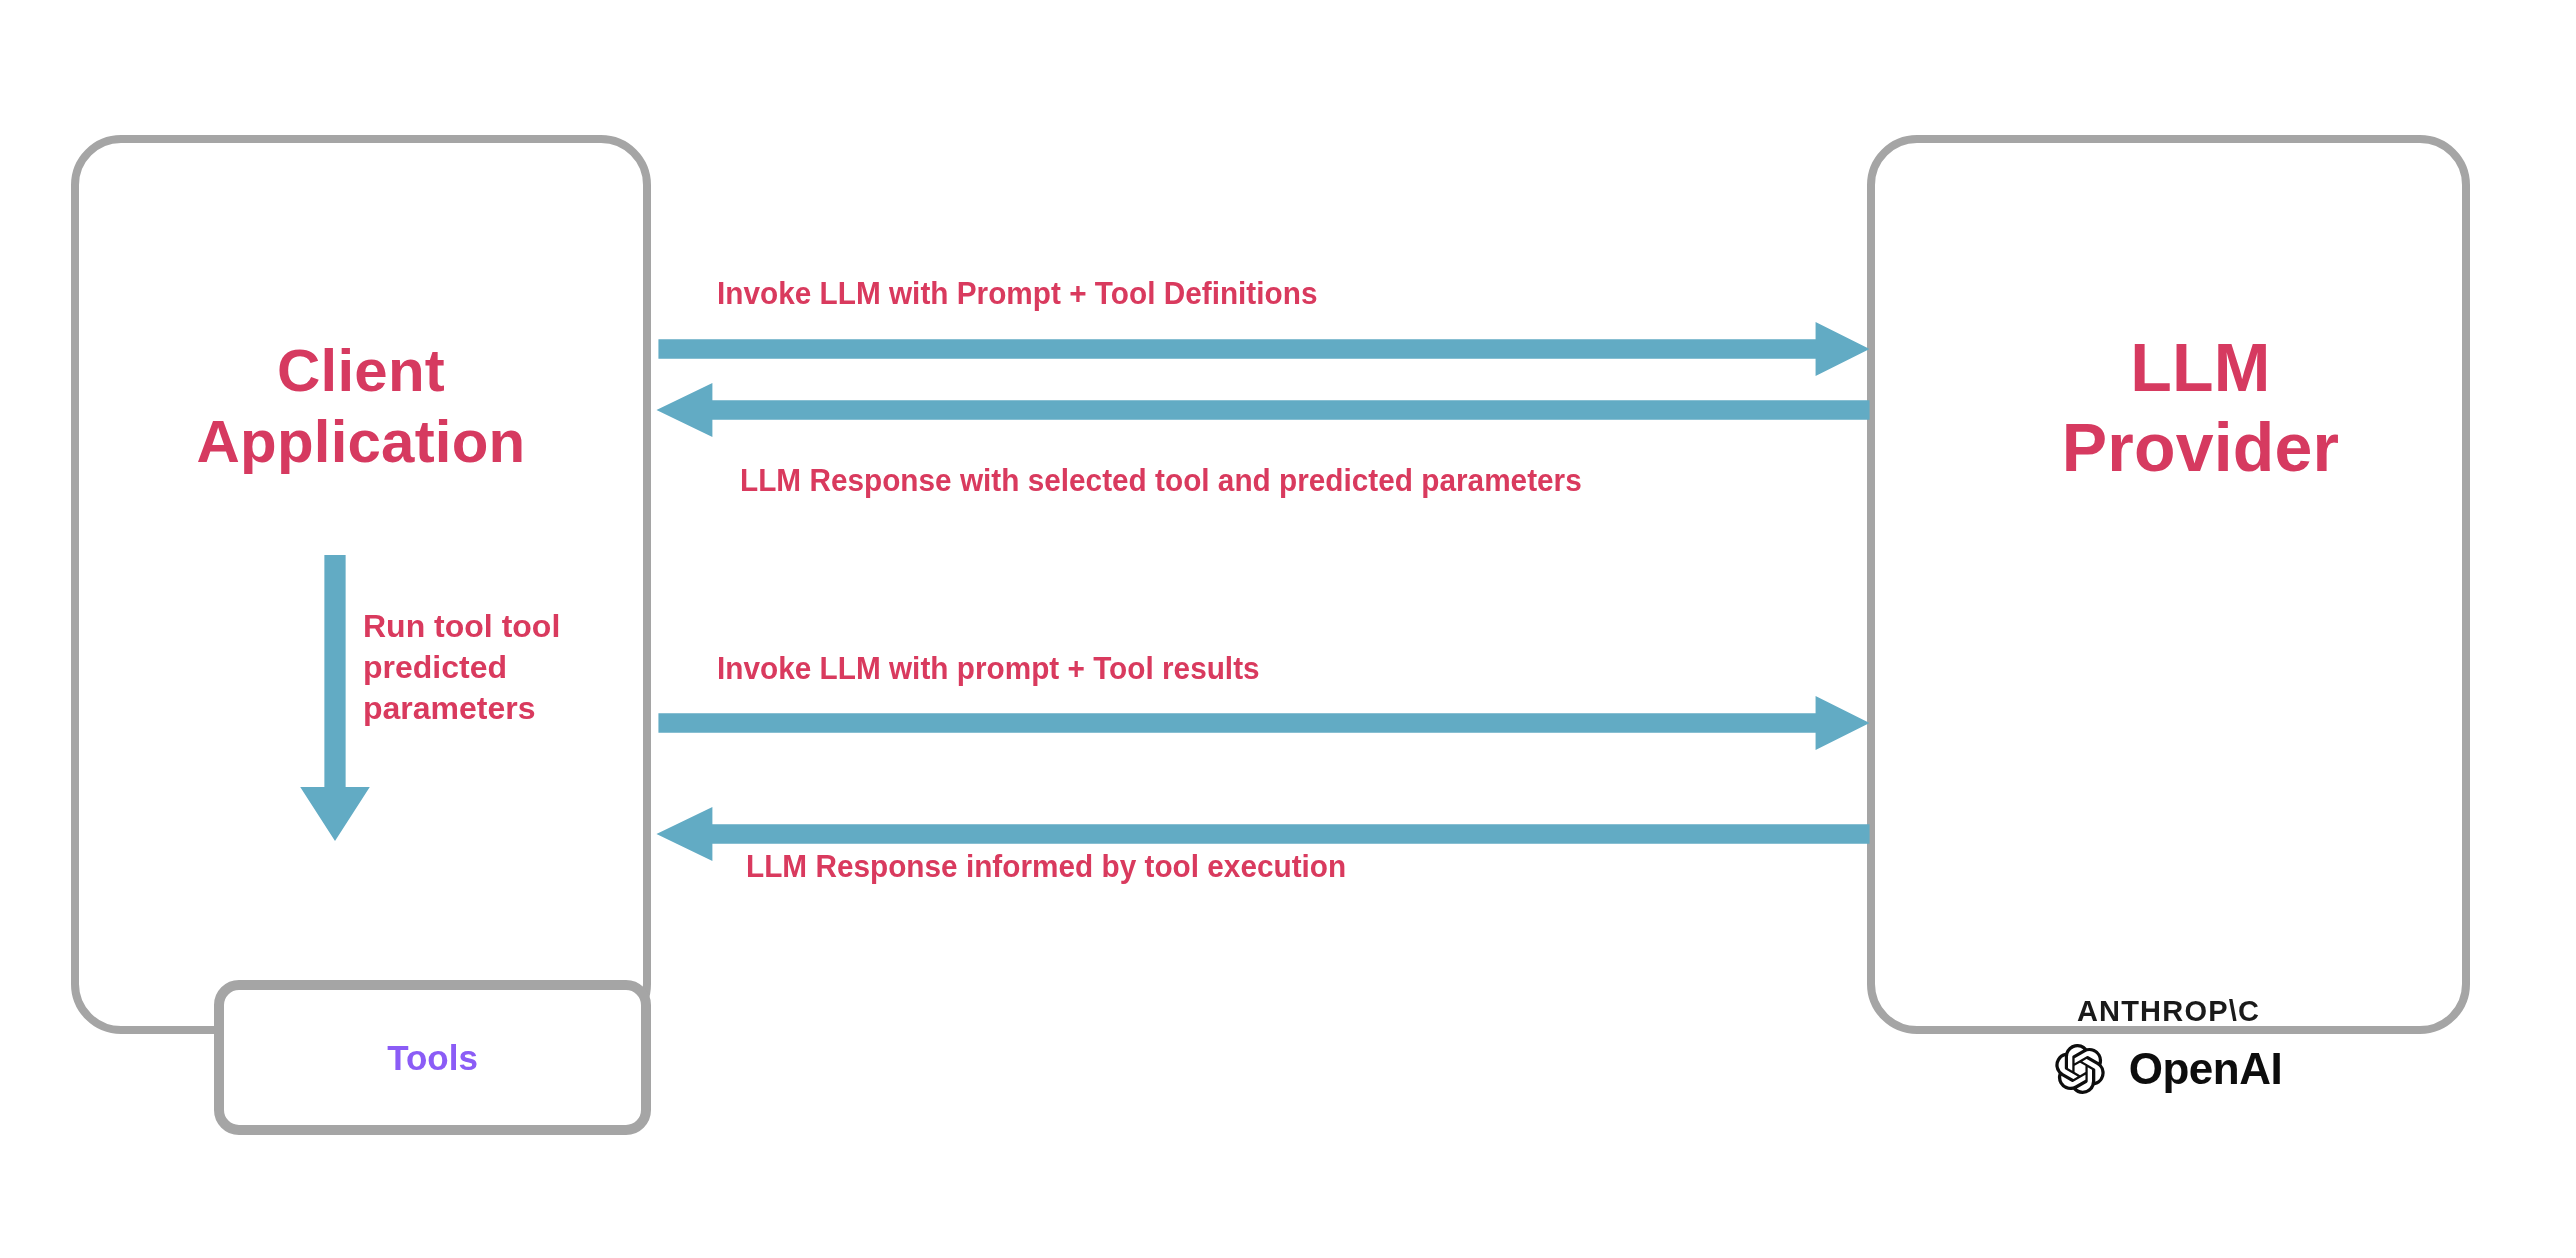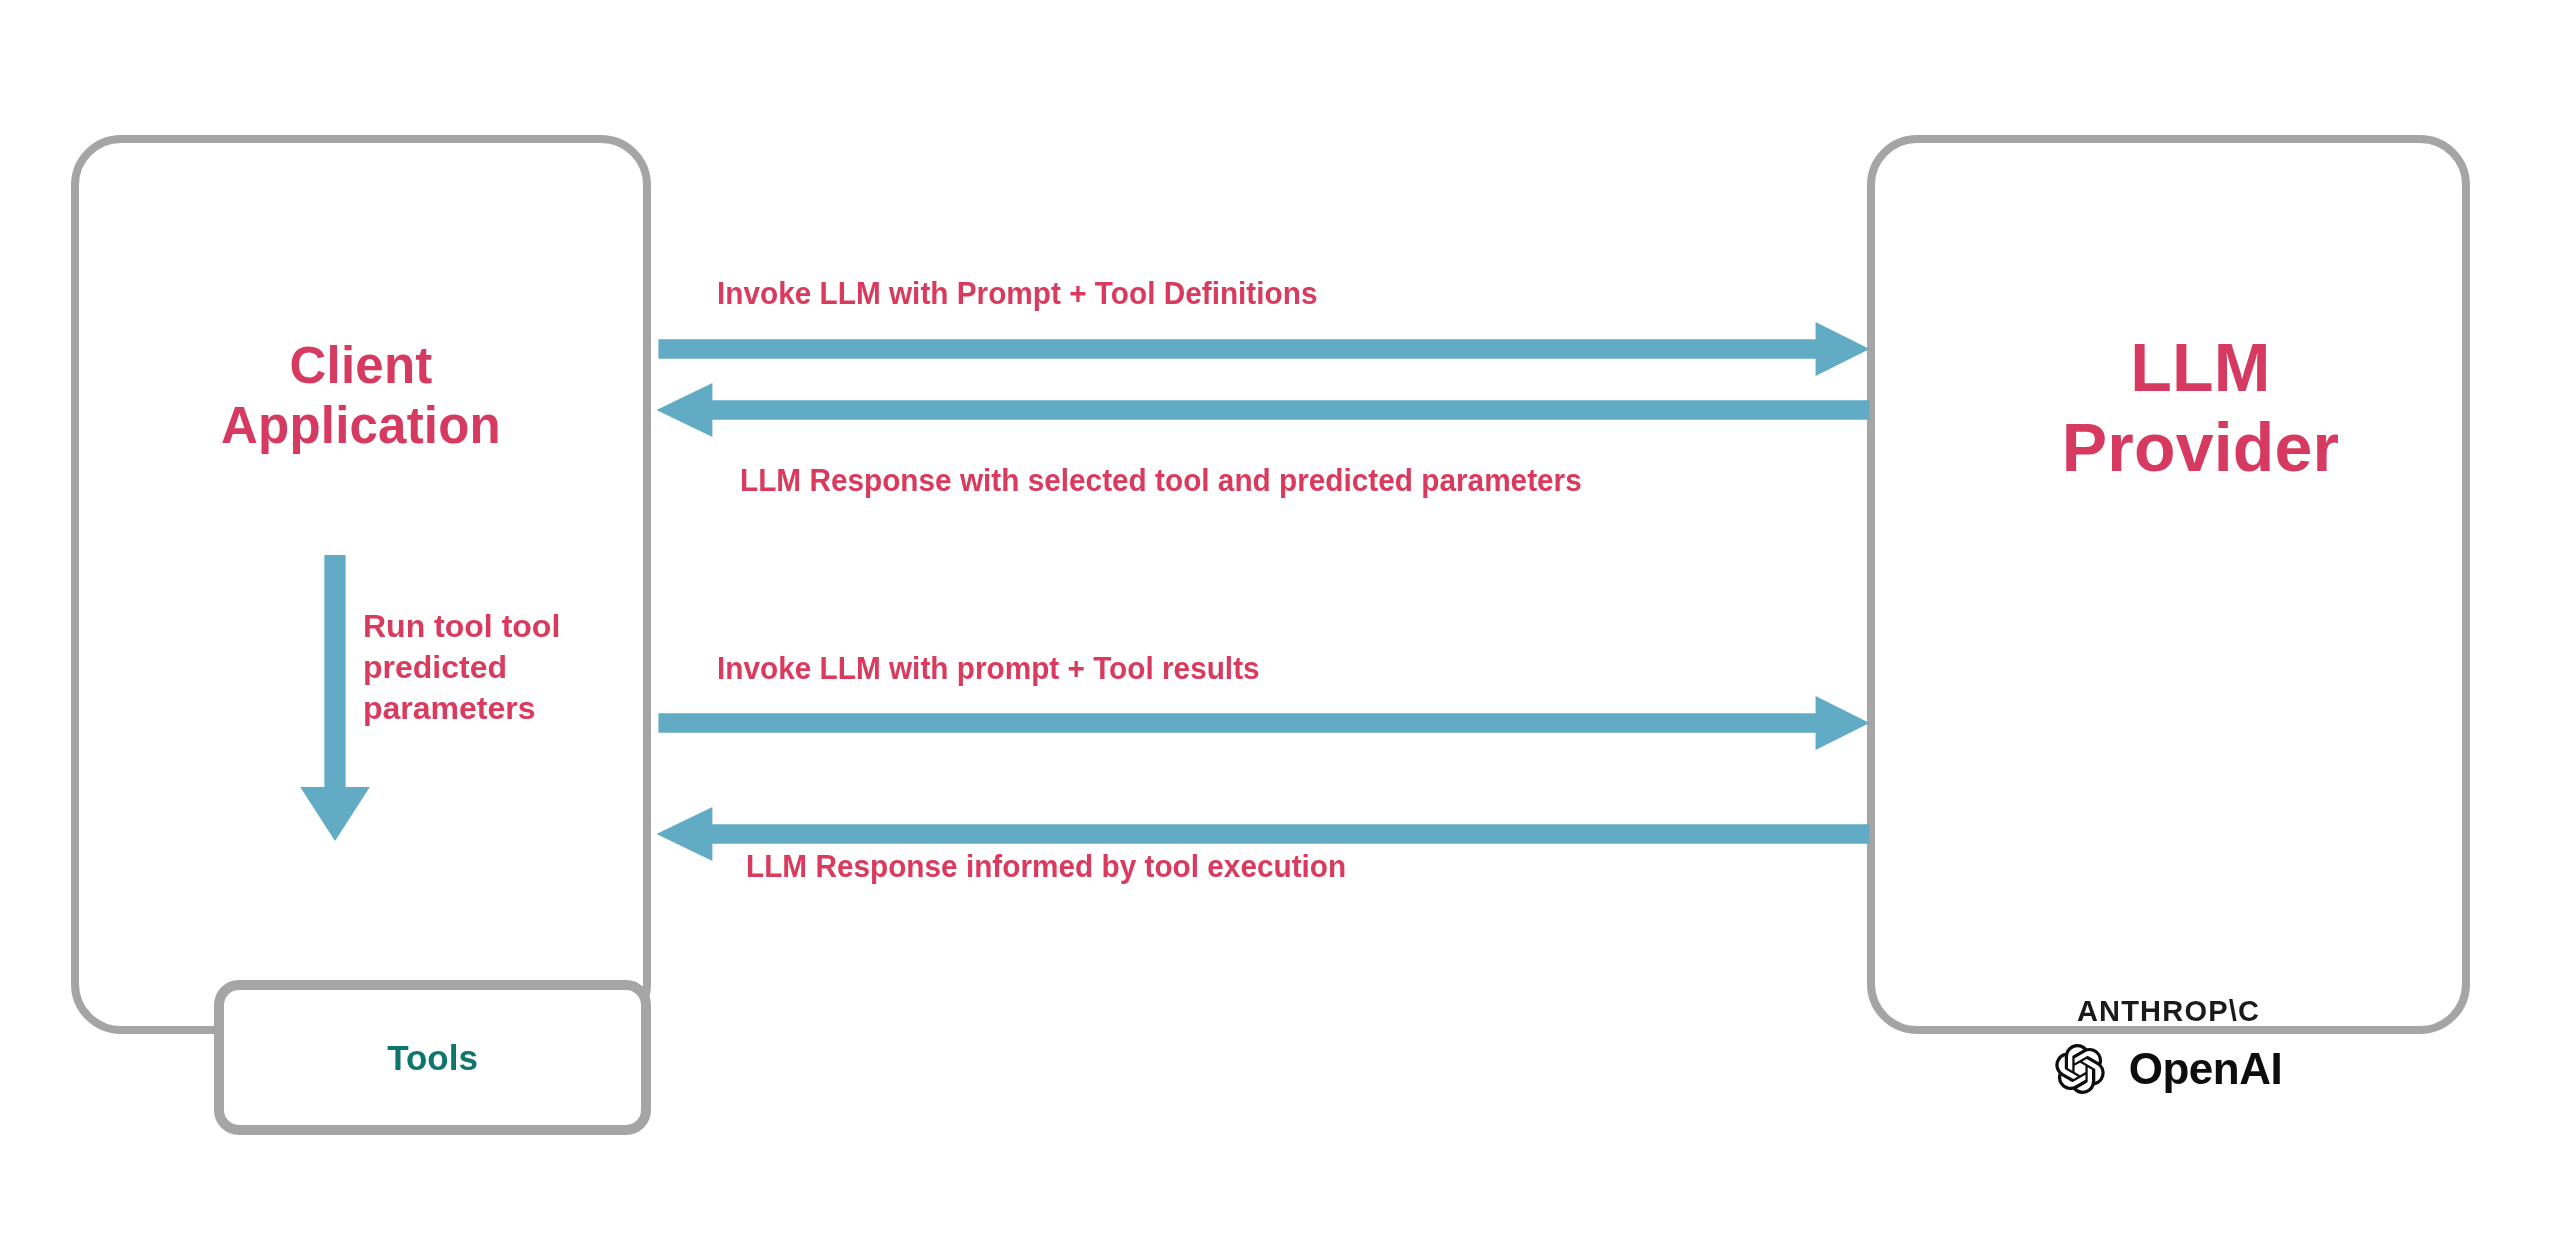--- a/index.html
+++ b/index.html
@@ -52,21 +52,21 @@
     color: #d63a60;
     font-weight: 700;
     line-height: 1.18;
     letter-spacing: 0.2px;
     white-space: pre-line;
   }
 
   #client-title {
     left: 0;
     top: 193px;
-    font-size: 51px;
+    font-size: 60px;
   }
 
   #provider-title {
     left: 0;
     top: 184px;
     font-size: 68px;
     margin-left: 32px;
   }
 
   
@@ -79,21 +79,21 @@
     height: 155px;
     border: 10.6px solid #a5a5a5;
     border-radius: 25px;
     background: #ffffff;
     display: flex;
     align-items: center;
     justify-content: center;
   }
 
   #tools-label {
-    color: #0f766e;
+    color: #8b5cf6;
     font-size: 35px;
     font-weight: 700;
   }
 
   
   .h-arrow {
     position: absolute;
     height: 54px;
   }
   .h-arrow svg { display: block; }

